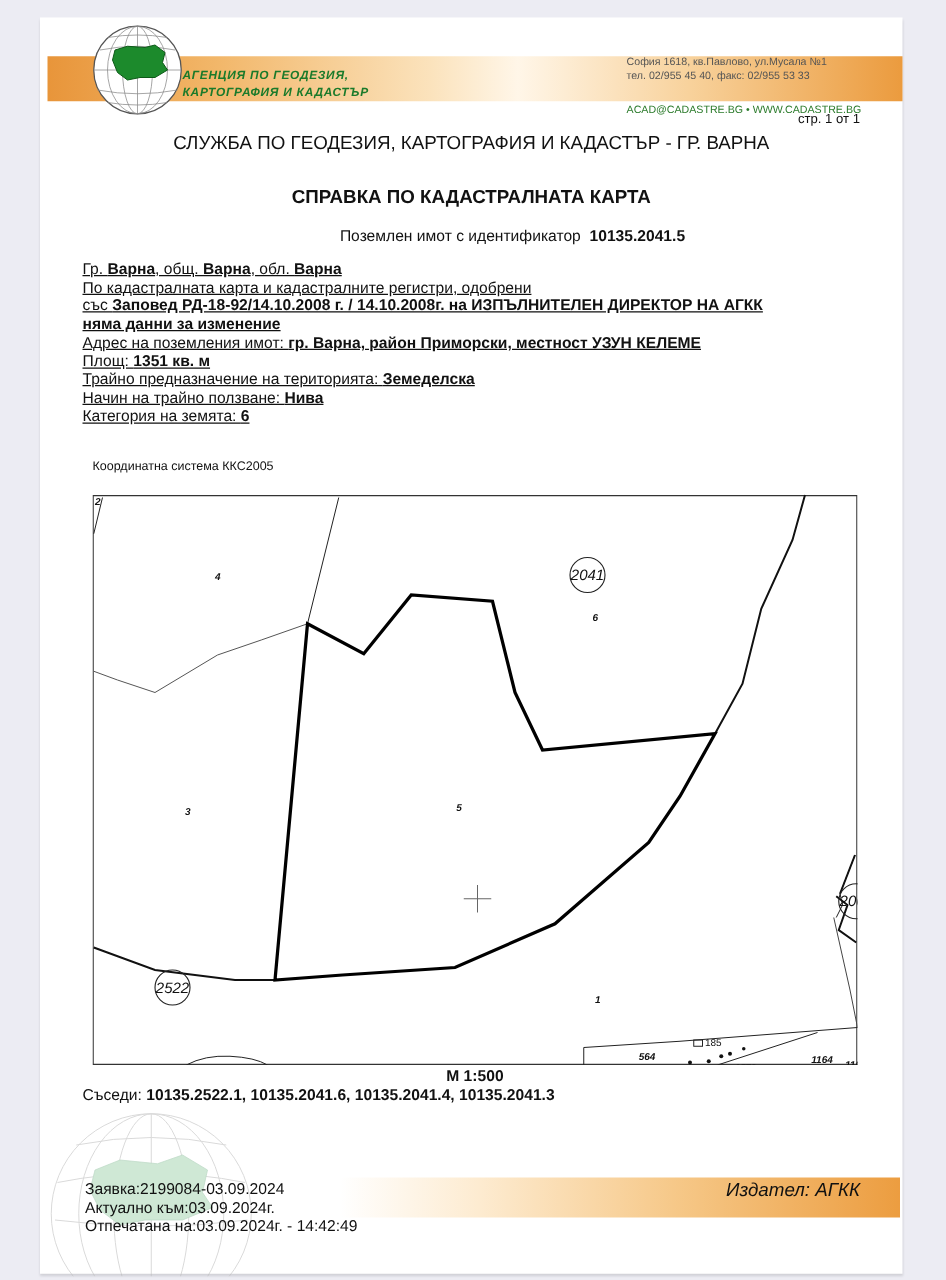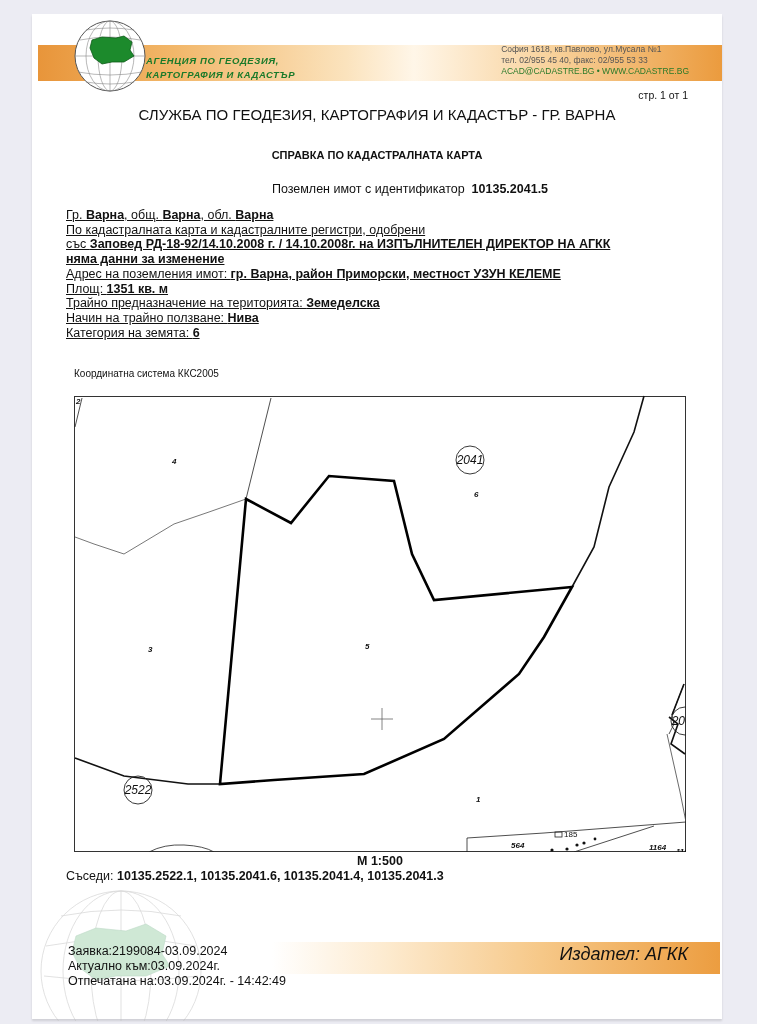--- a/index.html
+++ b/index.html
@@ -2,36 +2,36 @@
 <html><head>
 <meta charset="utf-8">
 <style>
   html, body { margin:0; padding:0; }
   body { width:757px; height:1024px; background:#ececf3; position:relative; overflow:hidden; font-family:"Liberation Sans", sans-serif; color:#111; }
   .page { position:absolute; left:32px; top:14px; width:690px; height:1005px; background:#fff; box-shadow:0 2px 2px rgba(0,0,0,0.12); }
   .header-band { position:absolute; left:6px; top:31px; width:684px; height:36px; background:linear-gradient(90deg,#e8953a 0%,#f2b76a 20%,#fbe3bd 45%,#fff6e8 55%,#f8d29c 75%,#eb9b3e 100%); }
   .logo-globe { position:absolute; left:40px; top:4px; width:76px; height:76px; }
   .logo-text { position:absolute; left:114px; top:40px; font-size:9.5px; font-weight:bold; font-style:italic; color:#1a7a2a; letter-spacing:0.6px; line-height:14px; }
   .contact { position:absolute; right:33px; top:30px; text-align:left; font-size:8.5px; color:#555; line-height:11px; }
-  .contact .web { color:#2a7a2a; }
+  .contact .web { color:#2a7a2a;margin-top:16px; }
   .page-num { position:absolute; right:34px; top:75px; font-size:10.5px; }
   .service-title { position:absolute; left:0; width:690px; top:92px; text-align:center; font-size:15px; }
-  .doc-title { position:absolute; left:0; width:690px; top:135px; text-align:center; font-size:11px; font-weight:bold; }
+  .doc-title { position:absolute; left:0; width:690px; top:135px; text-align:center; font-size:15px; font-weight:bold; }
   .identifier { position:absolute; left:0; width:690px; top:168px; text-align:center; font-size:12.5px;margin-left:33px; }
   .identifier b { font-weight:bold; }
   .info { position:absolute; left:34px; top:194px; font-size:12.5px; line-height:14.7px;text-decoration:underline; }
   .info b { font-weight:bold; }
   .coord { position:absolute; left:42px; top:354px; font-size:10px; }
   .map { position:absolute; left:42px; top:368px; width:612px; height:470px; }
   .scale { position:absolute; left:325px; top:840px; font-size:12.5px; font-weight:bold; }
   .neighbors { position:absolute; left:34px; top:855px; font-size:12.5px; }
   .neighbors b { font-weight:bold; }
   .footer-globe { position:absolute; left:4px; top:862px; width:170px; height:145px; opacity:0.55; }
   .footer-band { position:absolute; left:240px; top:928px; width:448px; height:32px; background:linear-gradient(90deg,rgba(255,255,255,0) 0%,#fdebd0 25%,#f6c888 60%,#ec9d40 100%); }
-  .publisher { position:absolute; right:34px; top:930px; font-size:18px; font-style:italic; }
+  .publisher { position:absolute; right:34px; top:930px; font-size:15px; font-style:italic; }
   .footer-info { position:absolute; left:36px; top:930px; font-size:12.5px; line-height:15px; }
 </style>
 </head>
 <body>
 
 <div class="page">
 
   <div class="header-band"></div>
 
   <svg class="logo-globe" viewBox="0 0 76 76">

